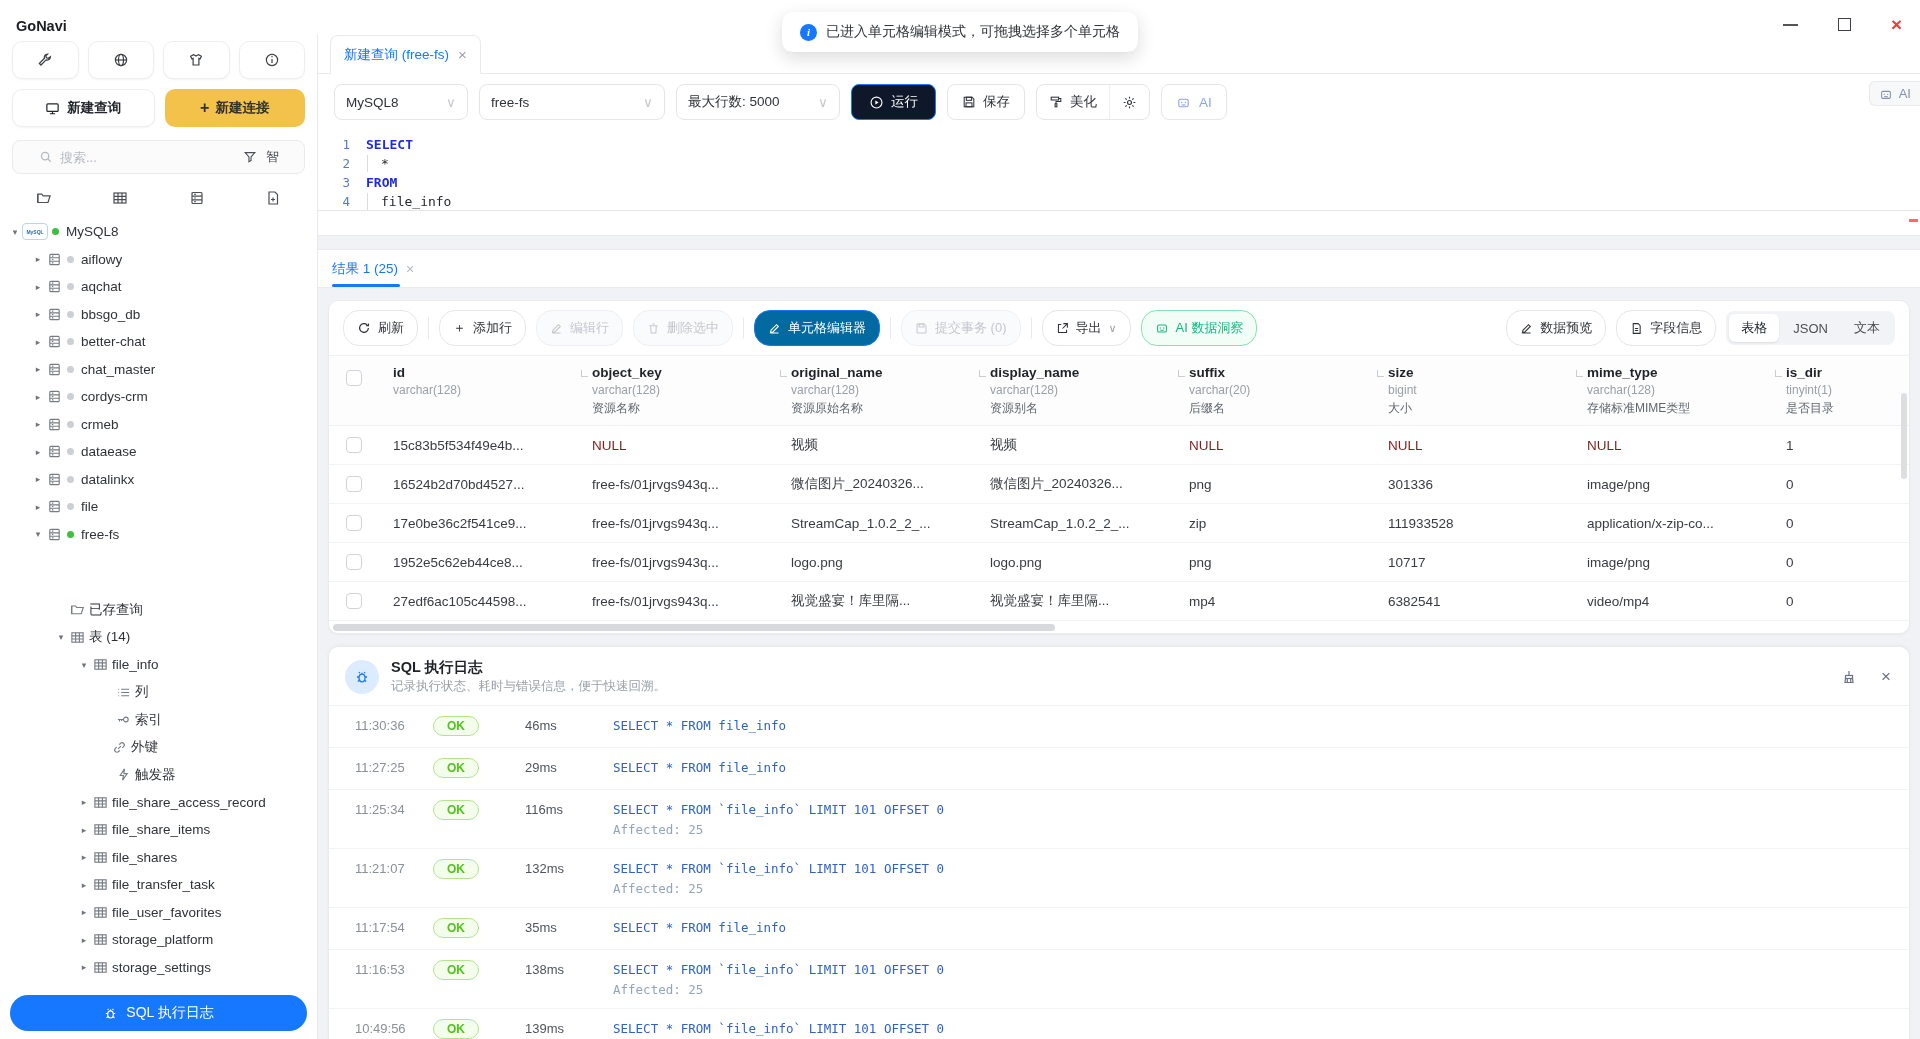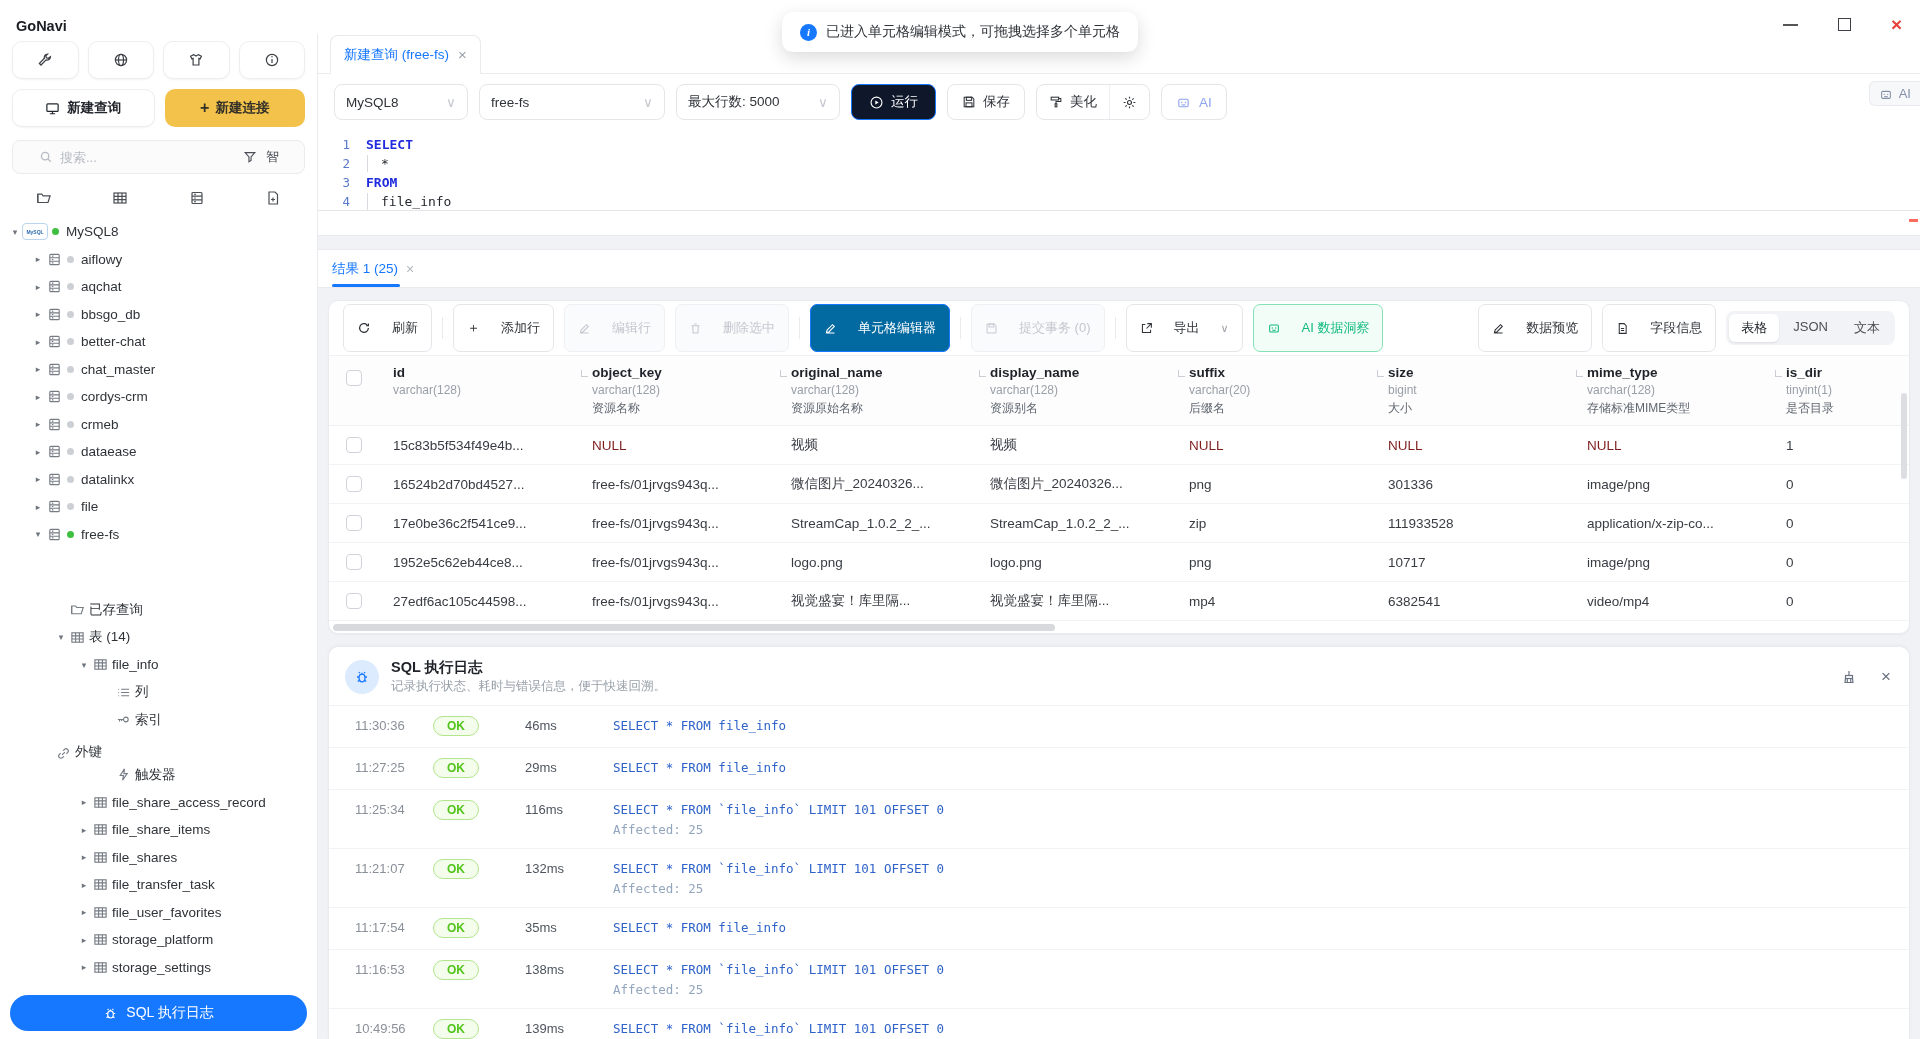--- a/index.html
+++ b/index.html
@@ -98,28 +98,28 @@
   .rtab{position:relative;height:100%;display:inline-flex;align-items:center;gap:8px;color:#1677ff;font-size:13.5px}
   .rtab .underline{position:absolute;left:0;bottom:0;height:3px;width:68px;background:#1677ff;border-radius:2px}
   .rtab .tab-close{color:#b3b8bf;font-size:14px}
 
   
   .region{flex:1;min-height:0;background:#f1f2f5;padding:12px 10px 0;display:flex;flex-direction:column}
   .card{background:#fff;border:1px solid #e9ebef;border-radius:10px;box-shadow:0 1px 2px rgba(0,0,0,.04);position:relative}
   .results-card{flex:0 0 auto;overflow:hidden}
 
   .rbar{height:54px;display:flex;align-items:center;gap:10px;padding:0 14px}
-  .rbtn{height:48px;border:1px solid #e4e6ea;border-radius:7px;background:#fff;display:flex;align-items:center;gap:21px;
+  .rbtn{height:36px;border:1px solid #e4e6ea;border-radius:16px;background:#fff;display:flex;align-items:center;gap:7px;
     padding:0 13px;font-size:13px;color:#2f3338;white-space:nowrap}
   .rbtn.disabled{color:#c3c7cf;border-color:#eef0f3;background:#fafbfc}
   .rbtn.primary{background:#0369a1;border-color:#1677ff;color:#fff}
   .rbtn.green{background:#f2fdf7;border-color:#86e2b6;color:#10b981}
   .vdiv{width:1px;height:22px;background:#e8eaee}
   .rbar-right{margin-left:auto;display:flex;align-items:center;gap:10px}
-  .switcher{display:flex;background:#f2f3f6;border-radius:8px;padding:3px;gap:2px}
+  .switcher{display:flex;align-items:center;background:#f2f3f6;border-radius:8px;padding:3px;gap:2px}
   .switcher .sw{padding:5px 12px;font-size:13px;color:#4a4f56;border-radius:6px}
   .switcher .sw.active{background:#fff;box-shadow:0 1px 2px rgba(0,0,0,.09);color:#23272d}
 
   
   .tbl{overflow:hidden}
   .thead{display:flex;border-top:1px solid #f0f1f4;border-bottom:1px solid #eef0f3;background:#fdfdfe}
   .th{width:199px;flex:0 0 199px;padding:9px 14px 8px;position:relative}
   .th .c-name{font-size:13.5px;font-weight:bold;color:#1f2329}
   .th .c-type{font-size:12px;color:#9aa0a8;margin-top:3px}
   .th .c-comment{font-size:12px;color:#5f666e;margin-top:3px}
@@ -441,21 +441,21 @@
           <div class="tree-row" style="padding-left: 100px;">
             <span class="tree-caret"></span>
             <span class="tree-ico">
               <svg width="15" height="15" viewBox="0 0 16 16" fill="none" stroke="currentColor" stroke-width="1.2">
                 <circle cx="10.5" cy="8" r="2.5"></circle>
                 <path d="M8 8H2M3.8 8v2M6 8v1.5"></path>
               </svg>
             </span>
             <span>索引</span>
           </div>
-          <div class="tree-row" style="padding-left: 40px; align-items: flex-end;">
+          <div class="tree-row" style="padding-left: 96px;">
             <span class="tree-caret"></span>
             <span class="tree-ico">
               <svg width="15" height="15" viewBox="0 0 16 16" fill="none" stroke="currentColor" stroke-width="1.2">
                 <path d="M6.5 9.5 9.5 6.5M5 7.5 3.6 8.9a2.4 2.4 0 0 0 3.4 3.4L8.5 11M11 8.5l1.4-1.4a2.4 2.4 0 0 0-3.4-3.4L7.5 5"></path>
               </svg>
             </span>
             <span>外键</span>
           </div>
           <div class="tree-row" style="padding-left: 100px;">
             <span class="tree-caret"></span>

